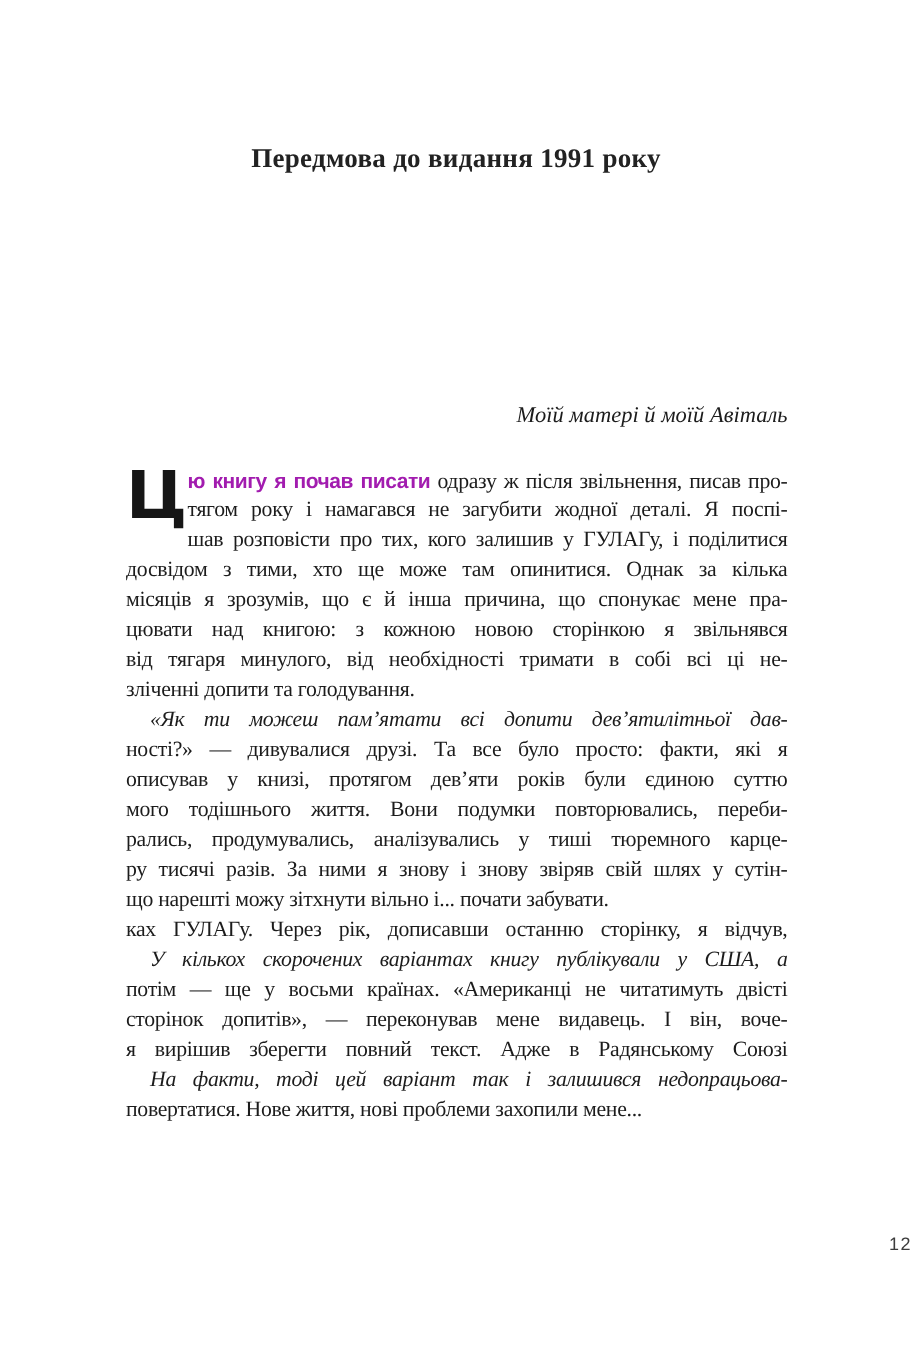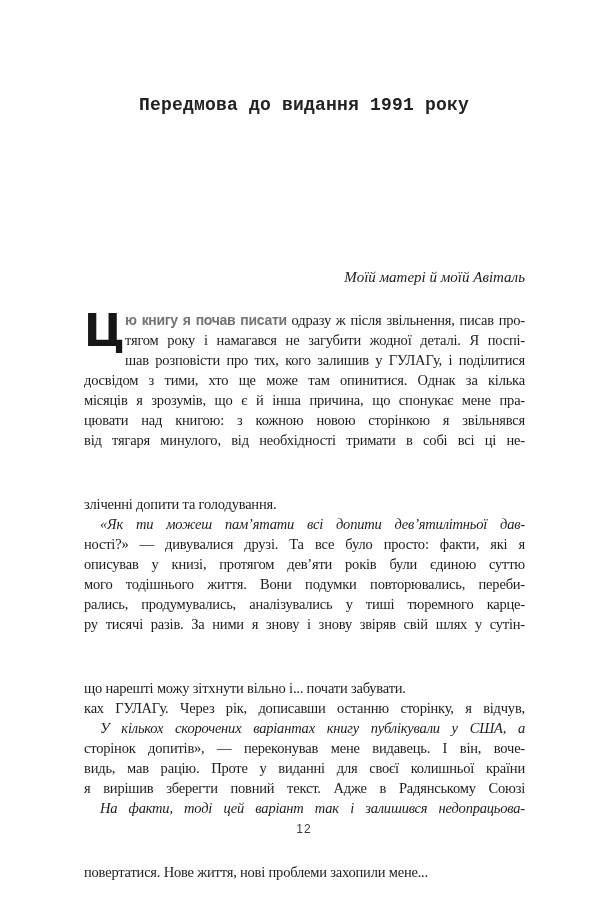--- a/index.html
+++ b/index.html
@@ -13,21 +13,21 @@
     color: #1c1c1c;
     font-family: "Liberation Serif", serif;
     overflow: hidden;
   }
   .title {
     position: absolute;
     top: 95px;
     left: 0;
     width: 100%;
     text-align: center;
-    font-family: Liberation Mono, monospace;
+    font-family: Liberation Serif, serif;
     font-weight: bold;
     font-size: 18px;
     letter-spacing: 0.2px;
     color: #222222;
   }
   .dedication {
     position: absolute;
     top: 269px;
     left: 84px;
     width: 441px;
@@ -46,46 +46,46 @@
     letter-spacing: -0.2px;
     color: #1c1c1c;
   }
   .para { position: relative; }
   .line {
     height: 20px;
     text-align: justify;
     text-align-last: justify;
   }
   .line.indent { padding-left: 16px; font-style: italic; }
-  .line.last { text-align-last: left; margin-top: 44px; }
+  .line.last { text-align-last: left; }
   .dropcap {
     float: left;
     width: 34px;
     height: 40px;
     margin: 1px 7px 0 0;
     font-family: "DejaVu Sans", sans-serif;
     font-weight: bold;
     font-size: 44px;
     line-height: 40px;
     letter-spacing: 0;
     color: #161616;
   }
   .lead {
     font-family: "Liberation Sans", sans-serif;
     font-weight: bold;
     font-size: 14px;
     letter-spacing: -0.3px;
-    color: #737373;
+    color: #a21caf;
   }
   .pagenum {
     position: absolute;
     top: 822px;
     left: 0;
     width: 100%;
-    text-align: center;
+    text-align: right;
     font-family: "Liberation Sans", sans-serif;
     font-size: 12px;
     letter-spacing: 1px;
     color: #3d3d3d;
   }
 </style>
 </head>
 <body>
 
 <div class="page">
@@ -110,22 +110,22 @@
         <div class="line">ності?» — дивувалися друзі. Та все було просто: факти, які я</div>
         <div class="line">описував у книзі, протягом дев’яти років були єдиною суттю</div>
         <div class="line">мого тодішнього життя. Вони подумки повторювались, переби-</div>
         <div class="line">рались, продумувались, аналізувались у тиші тюремного карце-</div>
         <div class="line">ру тисячі разів. За ними я знову і знову звіряв свій шлях у сутін-</div>
         <div class="line last">що нарешті можу зітхнути вільно і... почати забувати.</div>
         <div class="line">ках ГУЛАГу. Через рік, дописавши останню сторінку, я відчув,</div>
       </div>
       <div class="para">
         <div class="line indent">У кількох скорочених варіантах книгу публікували у США, а</div>
+        <div class="line">потім — ще у восьми країнах. «Американці не читатимуть двісті</div>
         <div class="line">сторінок допитів», — переконував мене видавець. І він, воче-</div>
-        <div class="line">видь, мав рацію. Проте у виданні для своєї колишньої країни</div>
         <div class="line">я вирішив зберегти повний текст. Адже в Радянському Союзі</div>
       </div>
       <div class="para">
         <div class="line indent">На факти, тоді цей варіант так і залишився недопрацьова-</div>
         <div class="line last">повертатися. Нове життя, нові проблеми захопили мене...</div>
       </div>
     </div>
 
   <div class="pagenum">12</div>
 </div>

